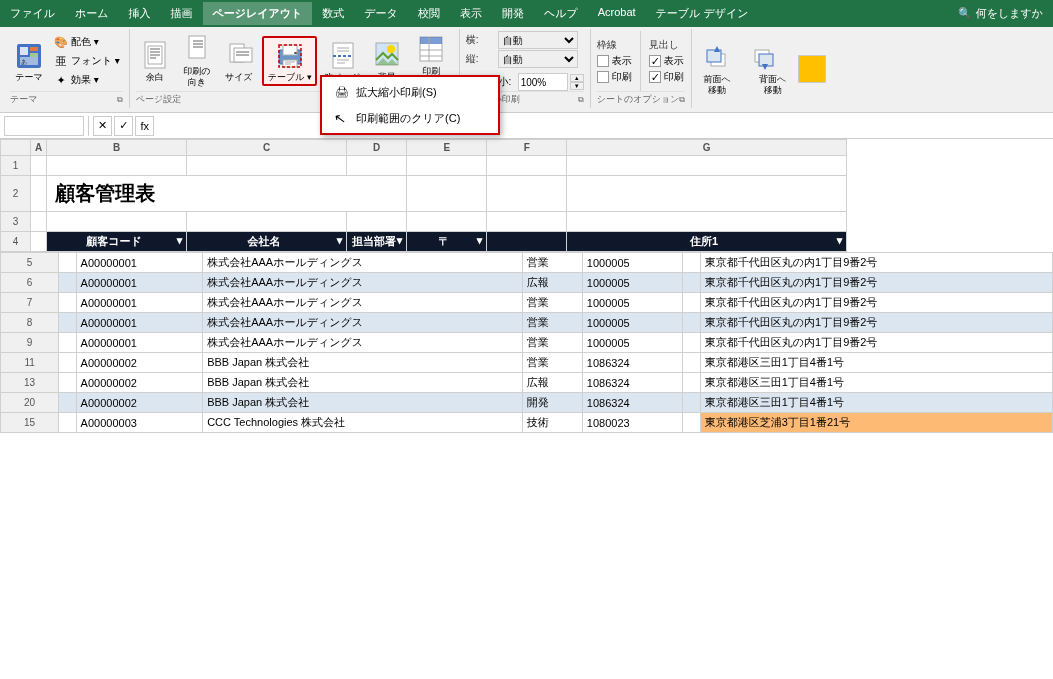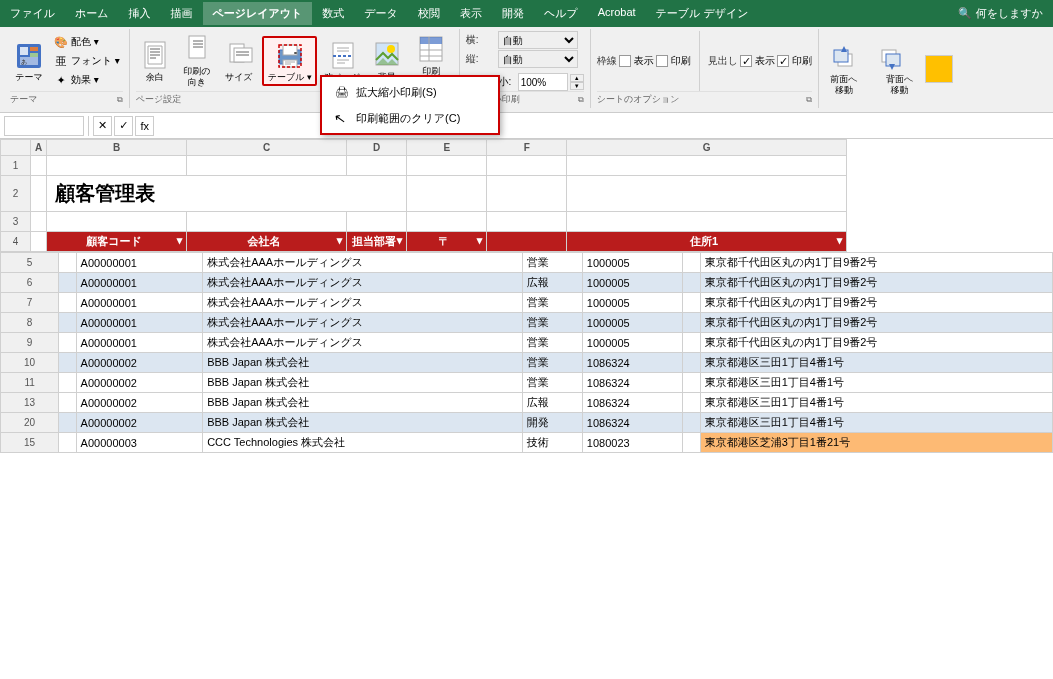--- a/index.html
+++ b/index.html
@@ -175,21 +175,21 @@
       width: 30px;
     }
     .cell {
       border: 1px solid #d0d0d0;
       padding: 1px 4px;
       white-space: nowrap;
       overflow: hidden;
       height: 20px;
     }
     .cell-dark {
-      background: #b91c1c;
+      background: #0f172a;
       color: white;
       font-weight: bold;
       text-align: center;
     }
     .cell-title {
       font-size: 20px;
       font-weight: bold;
       padding: 4px 8px;
     }
     .cb {
@@ -315,21 +315,21 @@
       border: 1px solid #ccc;
       font-size: 10px;
       height: 18px;
       width: 50px;
       padding: 0 2px;
     }
 
     
     .options-col {
       display: flex;
-      flex-direction: row;
+      flex-direction: column;
       gap: 2px;
     }
     .options-header {
       font-size: 10px;
       color: #333;
       font-weight: normal;
     }
     .opt-row {
       display: flex;
       align-items: center;
@@ -739,30 +739,20 @@
           <td class="row-header">9</td>
           <td class="cell" style="background: white;"></td>
           <td class="cell" style="background: white;">A00000001</td>
           <td class="cell" style="background: white;">株式会社AAAホールディングス</td>
           <td class="cell" style="background: white;">営業</td>
           <td class="cell" style="background: white;">1000005</td>
           <td class="cell" style="background: white;"></td>
           <td class="cell" style="background: white;">東京都千代田区丸の内1丁目9番2号</td>
         </tr>
         <tr>
-          <td class="row-header">10</td>
-          <td class="cell" style="background: rgb(220, 230, 241);"></td>
-          <td class="cell" style="background: rgb(220, 230, 241);">A00000002</td>
-          <td class="cell" style="background: rgb(220, 230, 241);">BBB Japan 株式会社</td>
-          <td class="cell" style="background: rgb(220, 230, 241);">営業</td>
-          <td class="cell" style="background: rgb(220, 230, 241);">1086324</td>
-          <td class="cell" style="background: rgb(220, 230, 241);"></td>
-          <td class="cell" style="background: rgb(220, 230, 241);">東京都港区三田1丁目4番1号</td>
-        </tr>
-        <tr>
           <td class="row-header">11</td>
           <td class="cell" style="background: white;"></td>
           <td class="cell" style="background: white;">A00000002</td>
           <td class="cell" style="background: white;">BBB Japan 株式会社</td>
           <td class="cell" style="background: white;">営業</td>
           <td class="cell" style="background: white;">1086324</td>
           <td class="cell" style="background: white;"></td>
           <td class="cell" style="background: white;">東京都港区三田1丁目4番1号</td>
         </tr>
         <tr>

